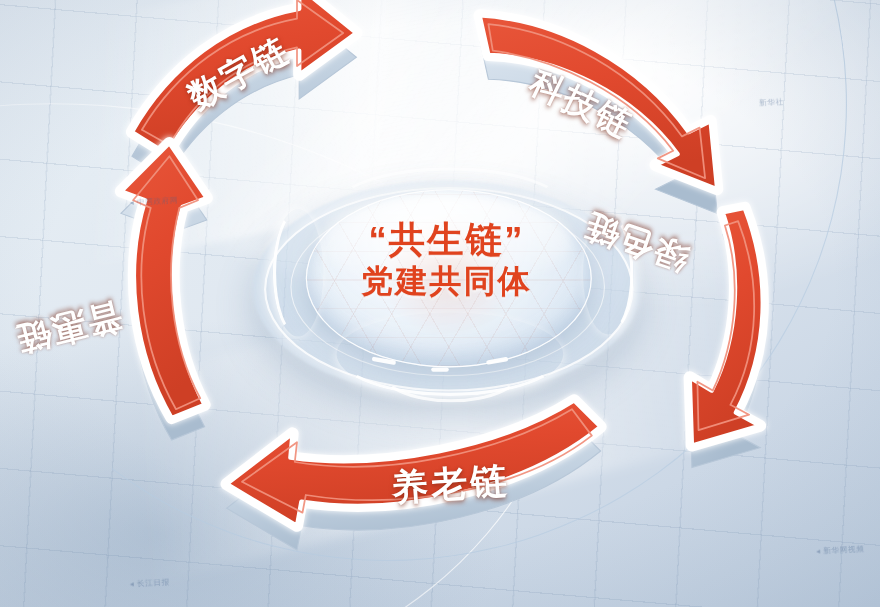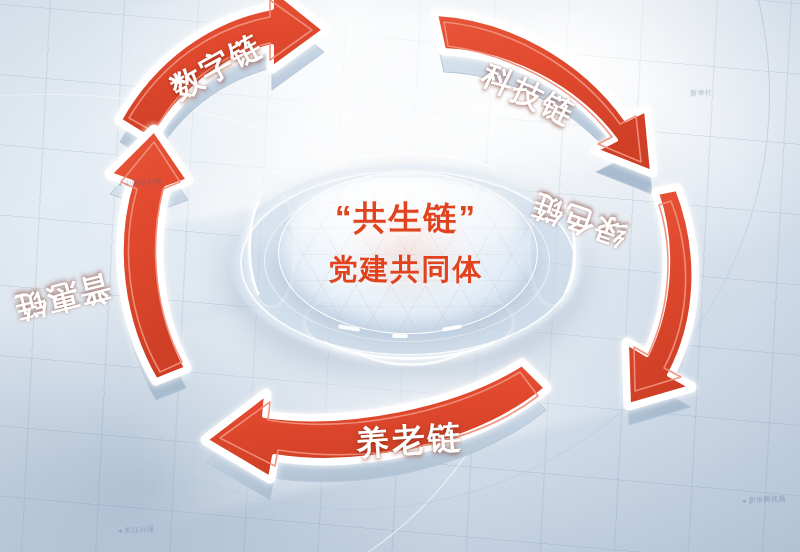--- a/index.html
+++ b/index.html
@@ -92,22 +92,22 @@
   .seg-t{left:56px;top:2px;width:208px;height:70px;border-top-color:rgba(255,255,255,.55);}
   .tick{position:absolute;background:rgba(255,255,255,.95);border-radius:2px;}
   .tick-1{left:92px;top:176px;width:22px;height:4px;transform:rotate(10deg);}
   .tick-2{left:196px;top:176px;width:20px;height:4px;transform:rotate(-10deg);}
   .tick-3{left:146px;top:184px;width:16px;height:4px;}
 
   .hub-text{position:absolute;left:0;top:49px;width:320px;text-align:center;
     line-height:1.16;}
   .hub-t1{font-size:33px;font-weight:bold;color:#E0431E;letter-spacing:2px;
     text-shadow:0 2px 3px rgba(255,255,255,.9), 0 1px 0 rgba(160,40,15,.25);}
-  .hub-t2{font-size:29px;font-weight:bold;color:#E0431E;letter-spacing:2px;margin-top:16px;
-    text-shadow:0 2px 3px rgba(255,255,255,.9), 0 1px 0 rgba(160,40,15,.25);}
+  .hub-t2{font-size:29px;font-weight:bold;color:#E0431E;letter-spacing:2px;margin-top:4px;
+    text-shadow:0 2px 3px rgba(255,255,255,.9), 0 1px 0 rgba(160,40,15,.25);font-family:Liberation Mono, monospace;}
 
   
   .arrow{position:absolute;}
   .arrow svg{display:block;overflow:visible;}
   .arrow .lbl{position:absolute;font-weight:bold;color:#fff;white-space:nowrap;
     text-shadow:0 2px 4px rgba(120,40,20,.55), 0 0 2px rgba(120,40,20,.35);}
 
   
   #arrow-digital{left:112px;top:2px;}
   #arrow-digital .lbl{left:62px;top:68px;font-size:31px;letter-spacing:2px;

